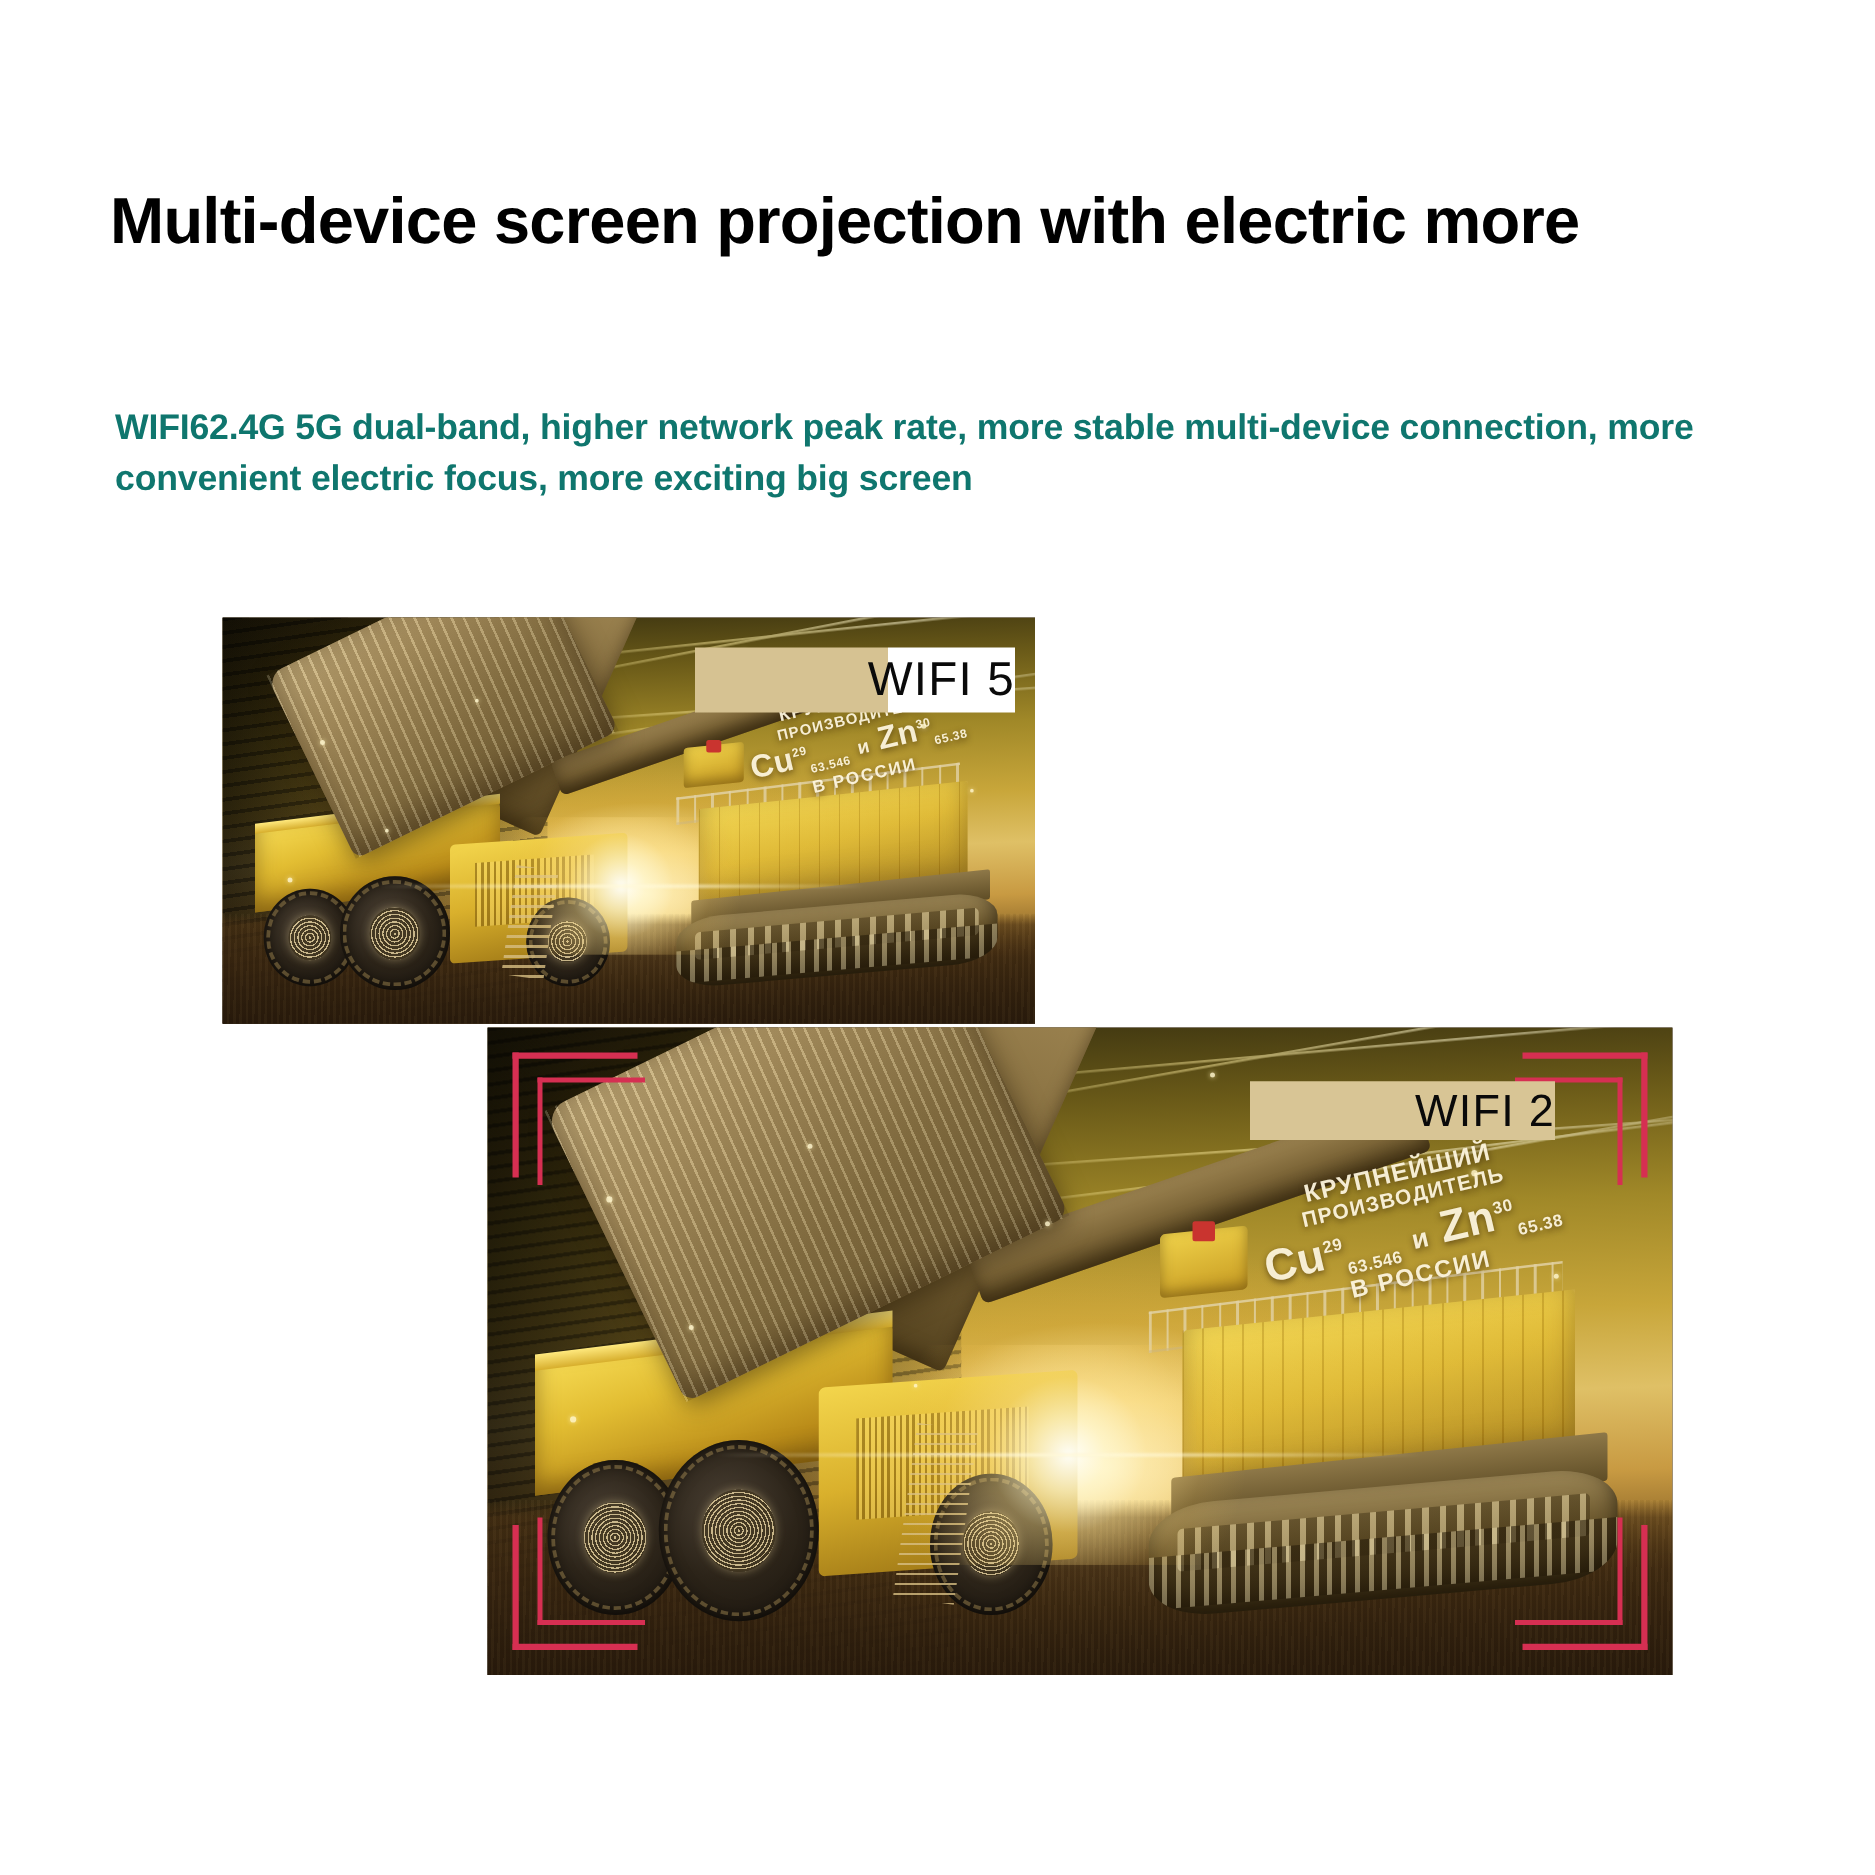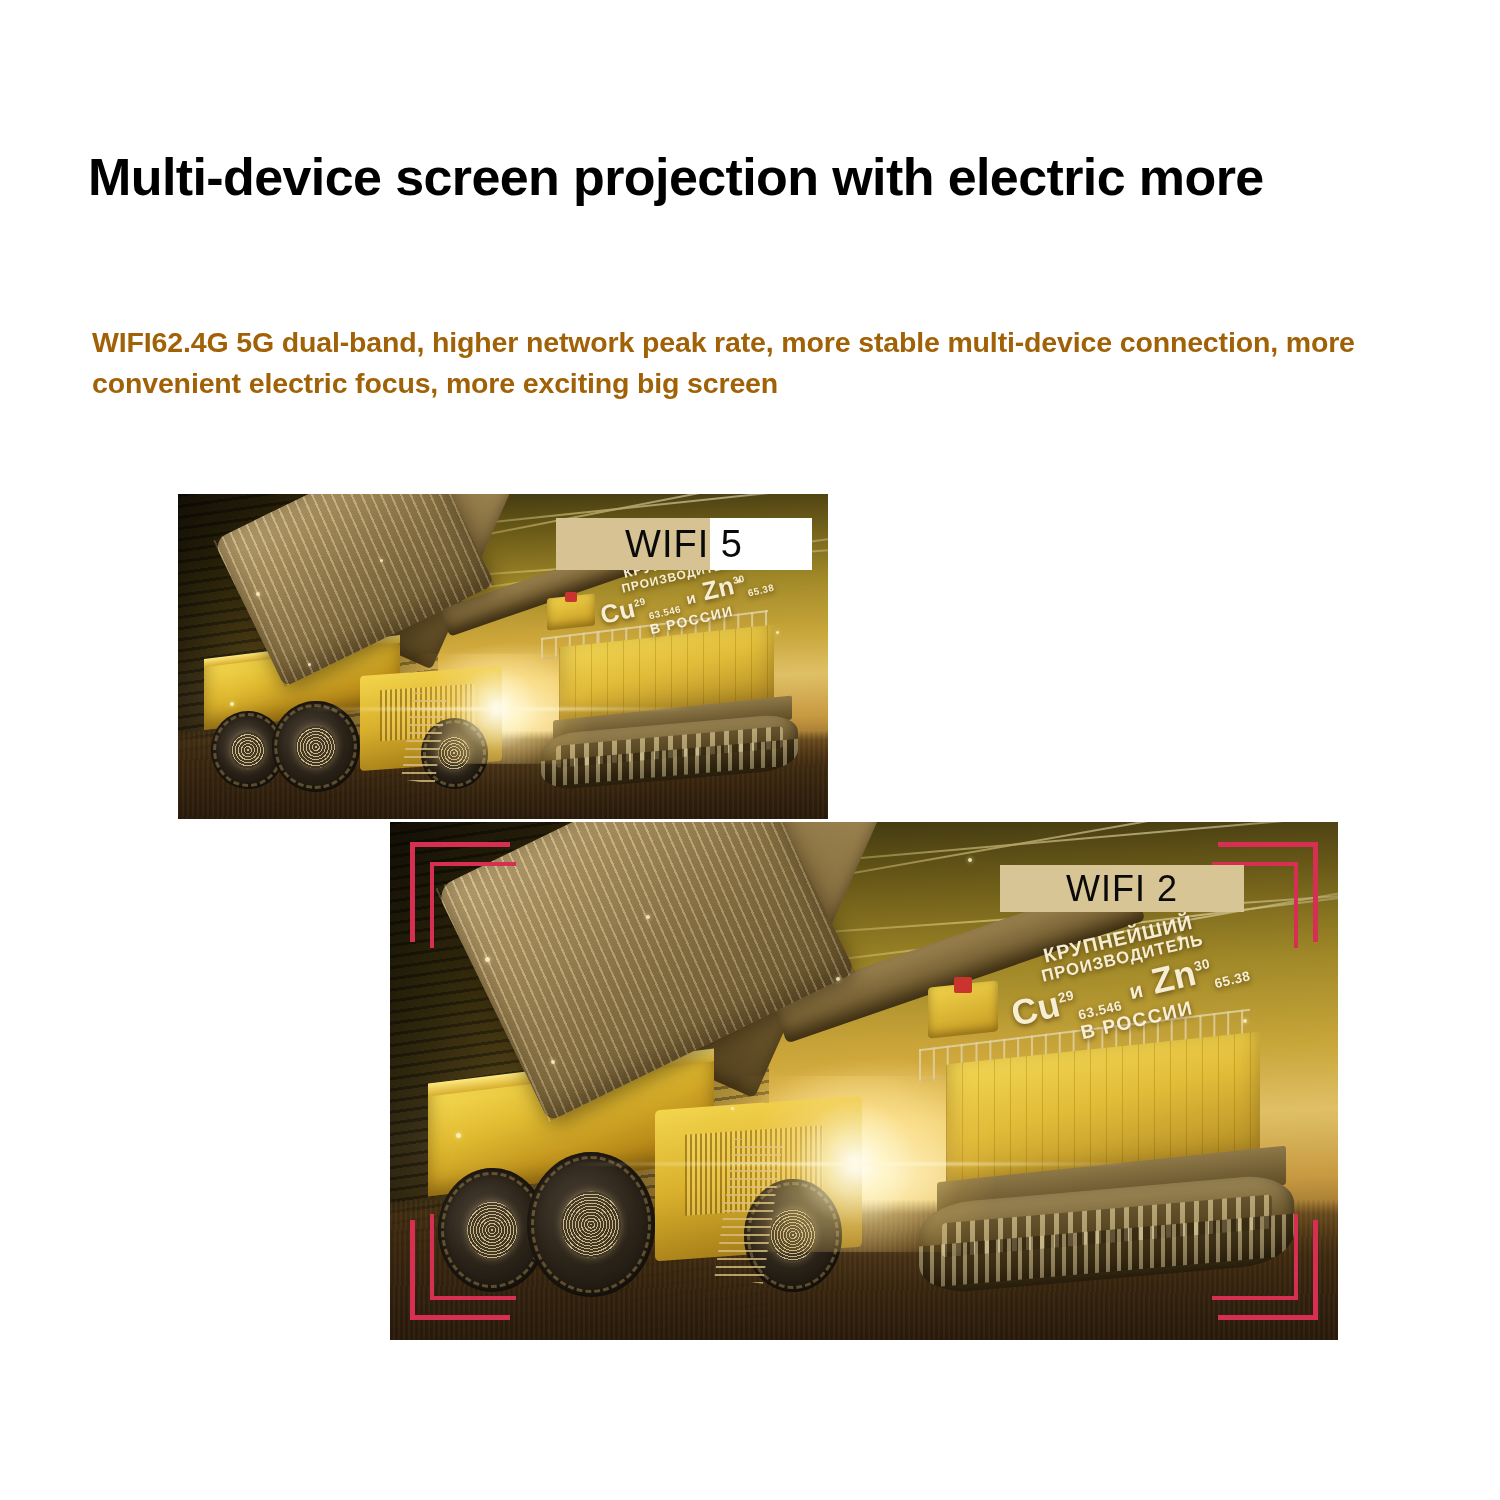--- a/index.html
+++ b/index.html
@@ -33,21 +33,21 @@
   .subhead {
     position: absolute;
     left: 92px;
     top: 322px;
     width: 1320px;
     font-family: "Liberation Sans", sans-serif;
     font-weight: bold;
     font-size: 28.5px;
     line-height: 1.45;
     letter-spacing: -0.15px;
-    color: #a16207;
+    color: #0f766e;
     margin: 0;
   }
 
   
   .photo {
     position: absolute;
     overflow: hidden;
     background: #2b1b08;
   }
   #photo-wifi5 {
@@ -316,21 +316,21 @@
     background: #c9342f;
     border-radius: 2px;
   }
 
   
   .badge {
     position: absolute;
     z-index: 20;
     display: flex;
     align-items: center;
-    justify-content: center;
+    justify-content: flex-end;
     font-family: "Liberation Sans", sans-serif;
     font-weight: normal;
     color: #0a0a0a;
     letter-spacing: 1px;
     white-space: nowrap;
   }
   #badge-wifi5 {
     left: 556px;
     top: 518px;
     width: 256px;

